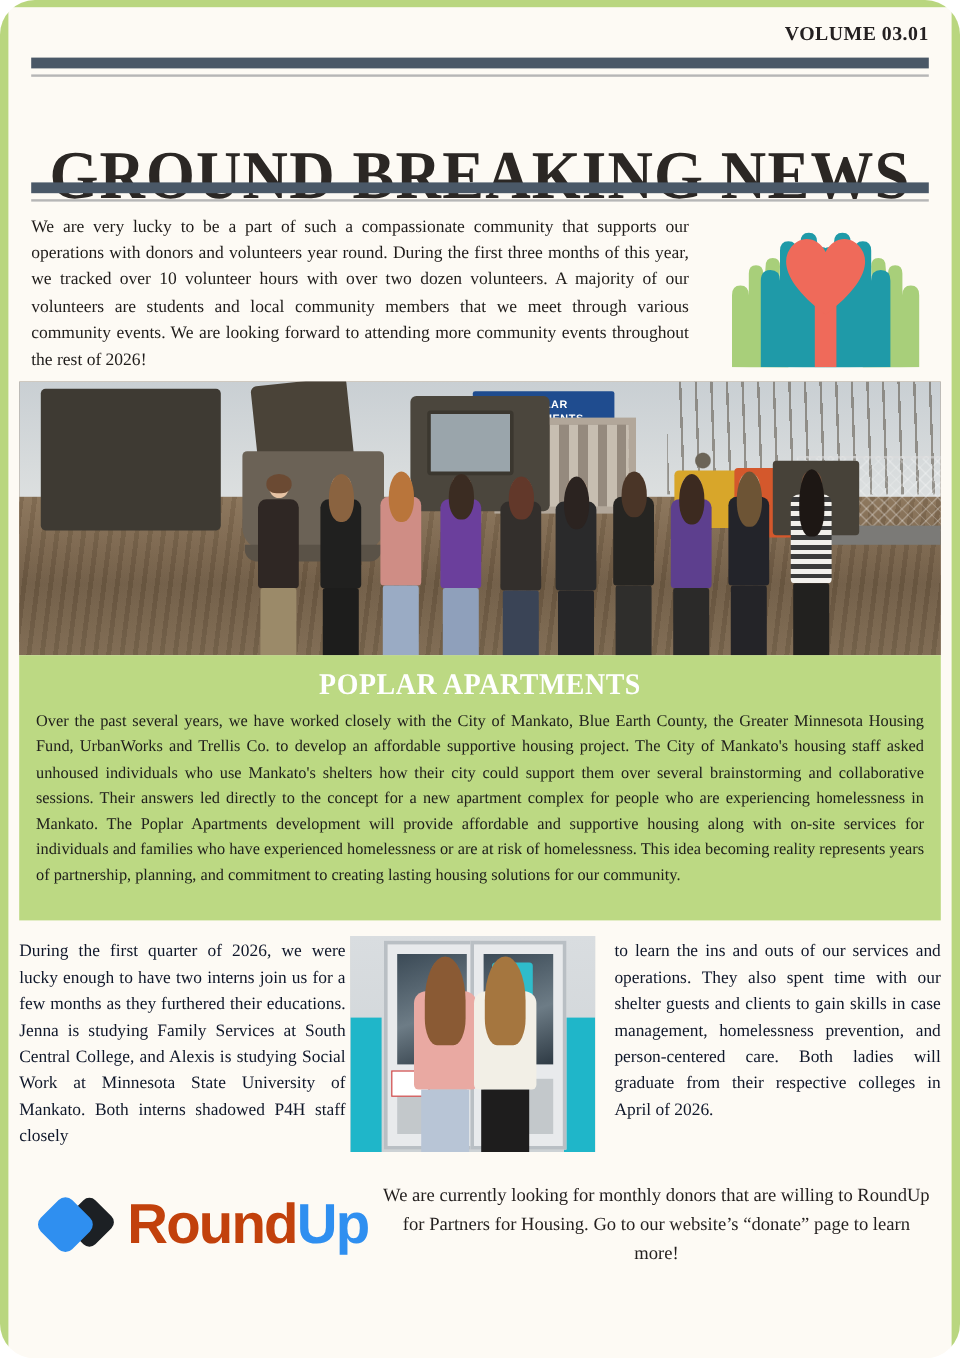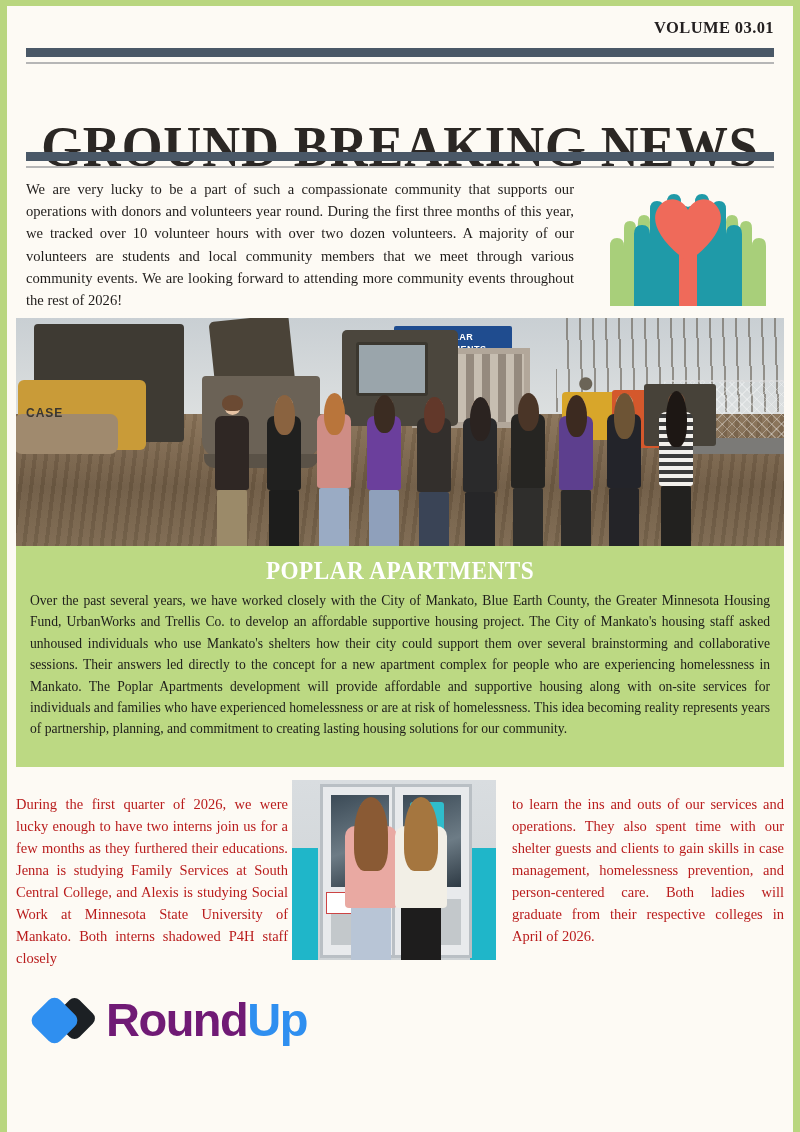--- a/index.html
+++ b/index.html
@@ -14,20 +14,21 @@
     overflow: hidden;
     position: relative;
   }
   .page {
     position: relative;
     width: 800px;
     height: 1132px;
     background: #fdfaf4;
     box-sizing: border-box;
     overflow: hidden;
+    border-radius: 29px;
   }
 
   
   .edge-left, .edge-right {
     position: absolute;
     top: 0;
     bottom: 0;
     width: 7px;
     background: #b9d67f;
   }
@@ -277,26 +278,26 @@
   
   .interns-row {
     position: absolute;
     left: 16px;
     top: 778px;
     width: 768px;
     height: 185px;
   }
   .col-text {
     position: absolute;
-    top: 15px;
+    top: 4px;
     width: 272px;
     font-size: 14.5px;
     line-height: 22px;
     text-align: justify;
-    color: #b91c1c;
+    color: #0f172a;
   }
   #interns-left  { left: 0px; }
   #interns-right { right: 0px; }
   .interns-photo {
     position: absolute;
     left: 276px;
     top: 2px;
     width: 204px;
     height: 180px;
     overflow: hidden;
@@ -379,21 +380,21 @@
     border-radius: 8px;
     transform: rotate(45deg);
   }
   .ru-word {
     font-family: "Liberation Sans", "DejaVu Sans", sans-serif;
     font-size: 47px;
     font-weight: bold;
     letter-spacing: -1.5px;
     line-height: 48px;
   }
-  .ru-round { color: #701a75; }
+  .ru-round { color: #c2410c; }
   .ru-up { color: #2f8ff0; }
 
   .donor-text {
     position: absolute;
     left: 300px;
     right: 6px;
     top: 10px;
     text-align: center;
     font-size: 15.5px;
     line-height: 24px;
@@ -472,24 +473,20 @@
       <div class="bb-l1">POPLAR</div>
       <div class="bb-l2">APARTMENTS</div>
     </div>
     <div class="bldg"></div>
     <div class="fence"></div>
     <div class="road"></div>
 
     <div class="excavator"></div>
     <div class="arm"></div>
     <div class="bucket"></div>
-    <div class="roller">
-      <div class="drum"></div>
-      <div class="case-label">CASE</div>
-    </div>
     <div class="loader">
       <div class="cab"></div>
     </div>
     <div class="yellow-mini"></div>
     <div class="orange-mach"></div>
     <div class="dark-mach"></div>
 
     <div class="person" style="left:196px; height:150px;">
       <div class="hair" style="background:#6b4a33;"></div>
         <div class="head"></div>
@@ -596,16 +593,17 @@
   <div class="roundup-area">
     <div class="roundup-logo">
       <div class="ru-mark">
         <div class="ru-dark"></div>
         <div class="ru-blue"></div>
       </div>
       <div class="ru-word">
         <span class="ru-round">Round</span><span class="ru-up">Up</span>
       </div>
     </div>
+    <div class="donor-text">We are currently looking for monthly donors that are willing to RoundUp for Partners for Housing. Go to our website’s “donate” page to learn more!</div>
   </div>
 
 
 </div>
 
 </body></html>

